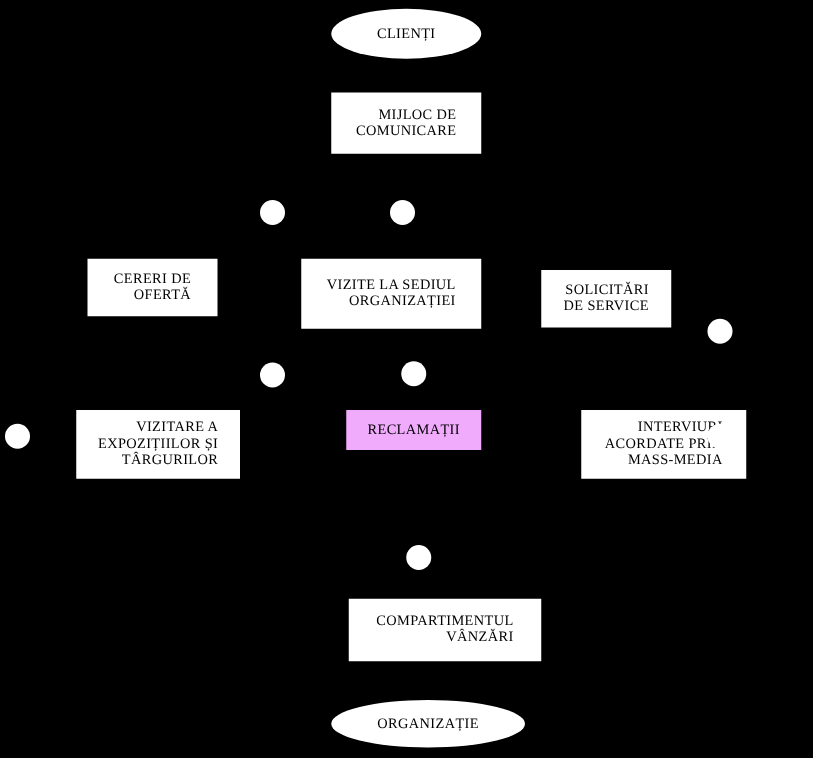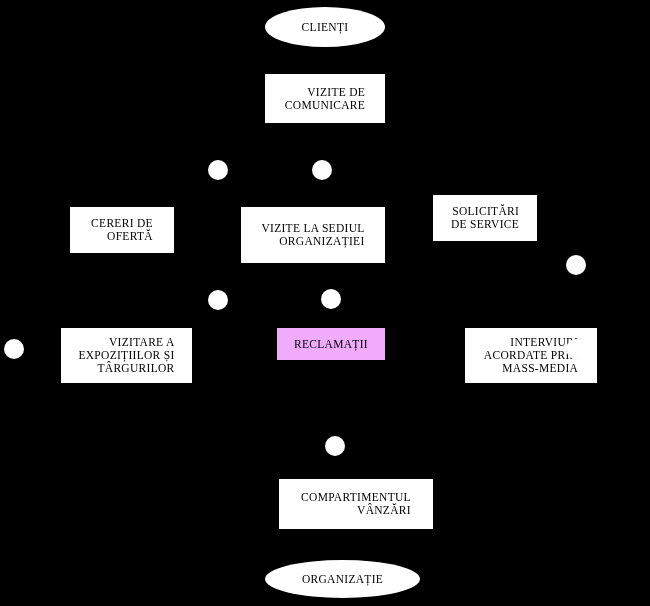--- a/index.html
+++ b/index.html
@@ -49,32 +49,32 @@
   }
 </style>
 </head>
 <body>
 
 <div id="diagram" style="width: 650px; height: 606px; background: rgb(0, 0, 0);">
     <div class="node ellipse" style="left: 265px; top: 7px; width: 120px; height: 40px; background: rgb(255, 255, 255); color: rgb(0, 0, 0);">
       <span class="txt">CLIENȚI</span>
     </div>
     <div class="node rect" style="left: 265px; top: 74px; width: 120px; height: 49px; background: rgb(255, 255, 255); color: rgb(0, 0, 0);">
-      <span class="txt">VIZITE DE
+      <span class="txt">MIJLOC DE
 COMUNICARE</span>
     </div>
     <div class="node rect" style="left: 70px; top: 207px; width: 104px; height: 46px; background: rgb(255, 255, 255); color: rgb(0, 0, 0);">
       <span class="txt">CERERI DE
 OFERTĂ</span>
     </div>
     <div class="node rect" style="left: 241px; top: 207px; width: 144px; height: 56px; background: rgb(255, 255, 255); color: rgb(0, 0, 0);">
       <span class="txt">VIZITE LA SEDIUL
 ORGANIZAȚIEI</span>
     </div>
-    <div class="node rect" style="left: 433px; top: 195px; width: 104px; height: 46px; background: rgb(255, 255, 255); color: rgb(0, 0, 0);">
+    <div class="node rect" style="left: 433px; top: 216px; width: 104px; height: 46px; background: rgb(255, 255, 255); color: rgb(0, 0, 0);">
       <span class="txt">SOLICITĂRI
 DE SERVICE</span>
     </div>
     <div class="node rect" style="left: 61px; top: 328px; width: 131px; height: 55px; background: rgb(255, 255, 255); color: rgb(0, 0, 0);">
       <span class="txt">VIZITARE A
 EXPOZIȚIILOR ȘI
 TÂRGURILOR</span>
     </div>
     <div class="node rect" style="left: 277px; top: 328px; width: 108px; height: 32px; background: #f0abfc; color: rgb(0, 0, 0);">
       <span class="txt">RECLAMAȚII</span>

